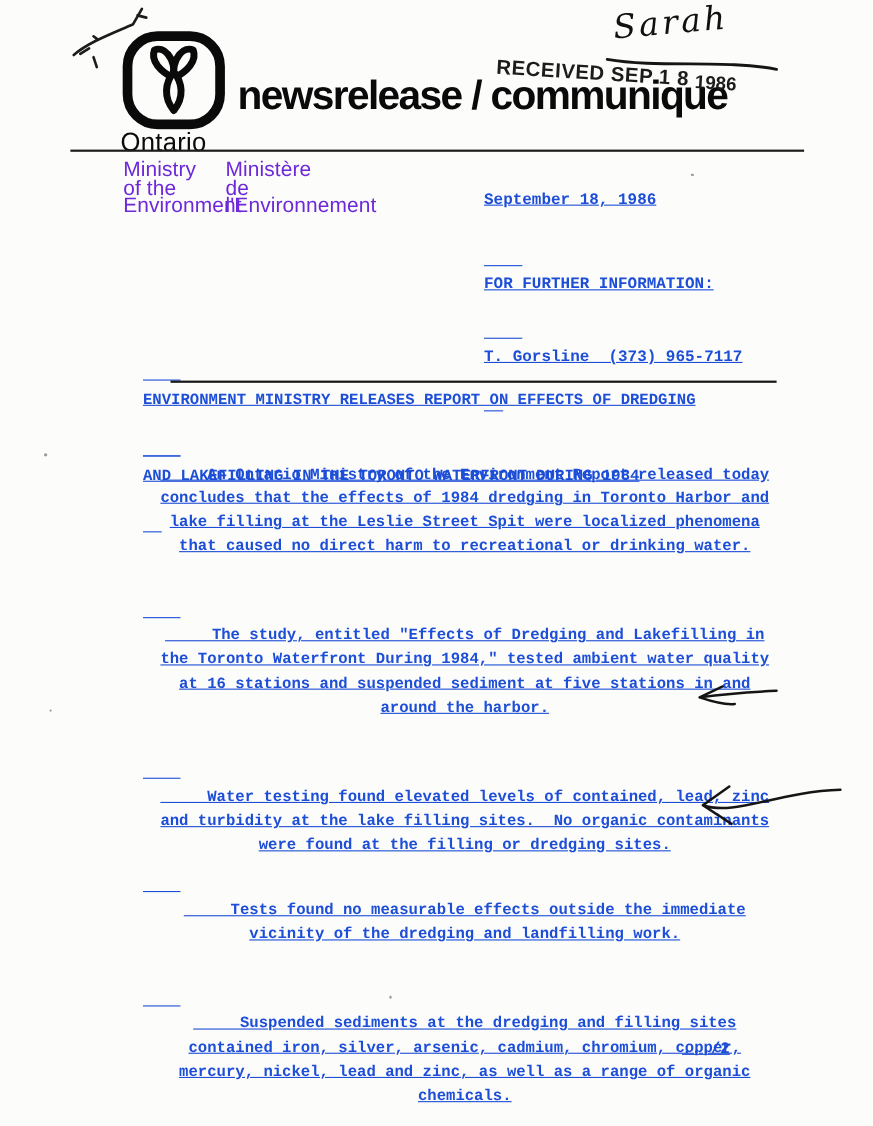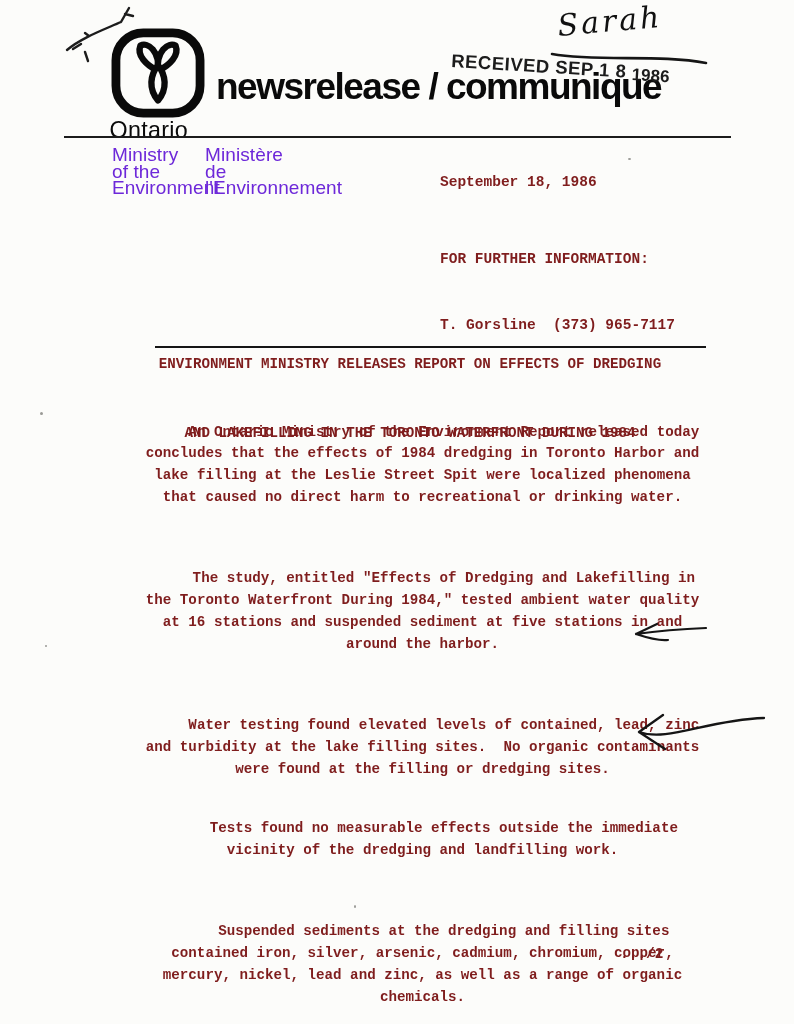--- a/index.html
+++ b/index.html
@@ -4,21 +4,21 @@
 <style>
   html,body{margin:0;padding:0;background:#e8e8e6;}
   .page{
     position:relative;width:794px;height:1024px;margin:0 auto;
     background:#fcfcfa;overflow:hidden;color:#141414;
     font-family:"Liberation Sans",sans-serif;
   }
   .abs{position:absolute;}
   .mono{
     font-family:"Liberation Mono","DejaVu Sans Mono",monospace;
-    font-weight:bold;color:#7f1d1d;
+    font-weight:bold;color:#1d4ed8;text-decoration:underline;
   }
   .pre{white-space:pre;}
 
   
   .logo-wrap{left:108px;top:28px;width:100px;text-align:left;}
   .logo-word{font-size:24px;letter-spacing:.3px;color:#0a0a0a;transform:scaleX(.97);margin-top:-2px;}
   .masthead{
     left:216px;top:66px;font-size:37px;font-weight:bold;
     letter-spacing:-1.5px;color:#0a0a0a;white-space:nowrap;
   }
@@ -34,21 +34,21 @@
   }
   .rule{left:64px;top:136px;width:667px;height:2.2px;background:#1c1c1c;}
 
   .ministry{font-size:19px;line-height:16.5px;color:#6d28d9;letter-spacing:.1px;}
   .ministry-en{left:112px;top:147px;}
   .ministry-fr{left:205px;top:147px;}
 
   .date-line{left:440px;top:174px;font-size:14.5px;}
   .contact{left:440px;top:204px;font-size:14.5px;line-height:22px;}
 
-  .headline{left:130px;top:307px;width:560px;text-align:center;font-size:14.2px;line-height:23px;}
+  .headline{left:130px;top:307px;width:560px;text-align:left;font-size:14.2px;line-height:23px;}
   .headline-underline{left:155px;top:346px;width:551px;height:2.4px;background:#151515;}
 
   .body-text{left:130px;top:378px;width:585px;font-size:14.2px;line-height:21.8px;}
   .para{margin:0 0 16px 0;text-align:center;}
 
   .footer-pg{left:620px;top:946px;font-size:14.5px;}
 
   svg{display:block;}
   .speck{position:absolute;background:#9a9a96;border-radius:50%;}
 </style>

